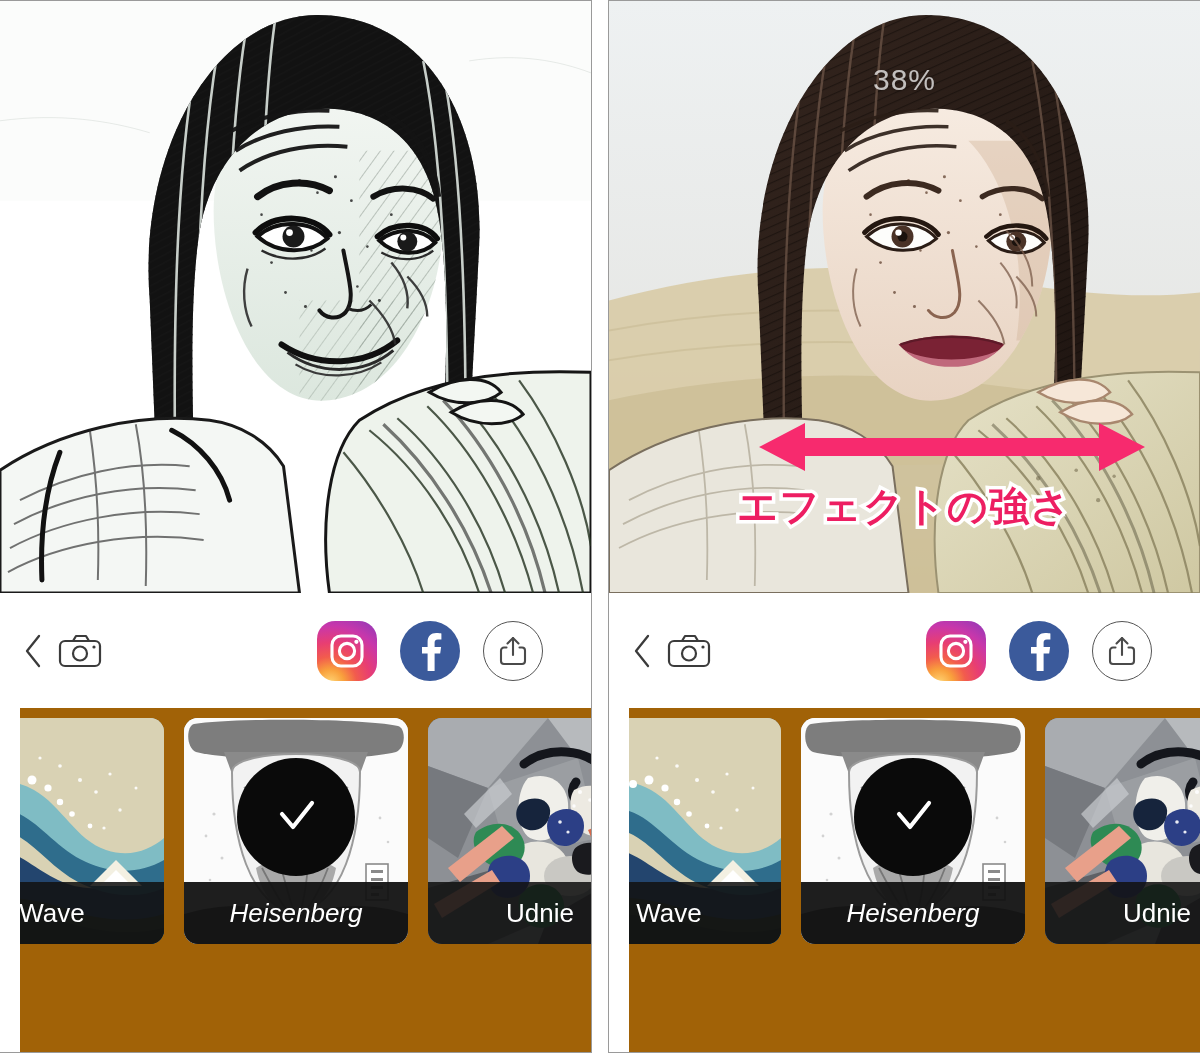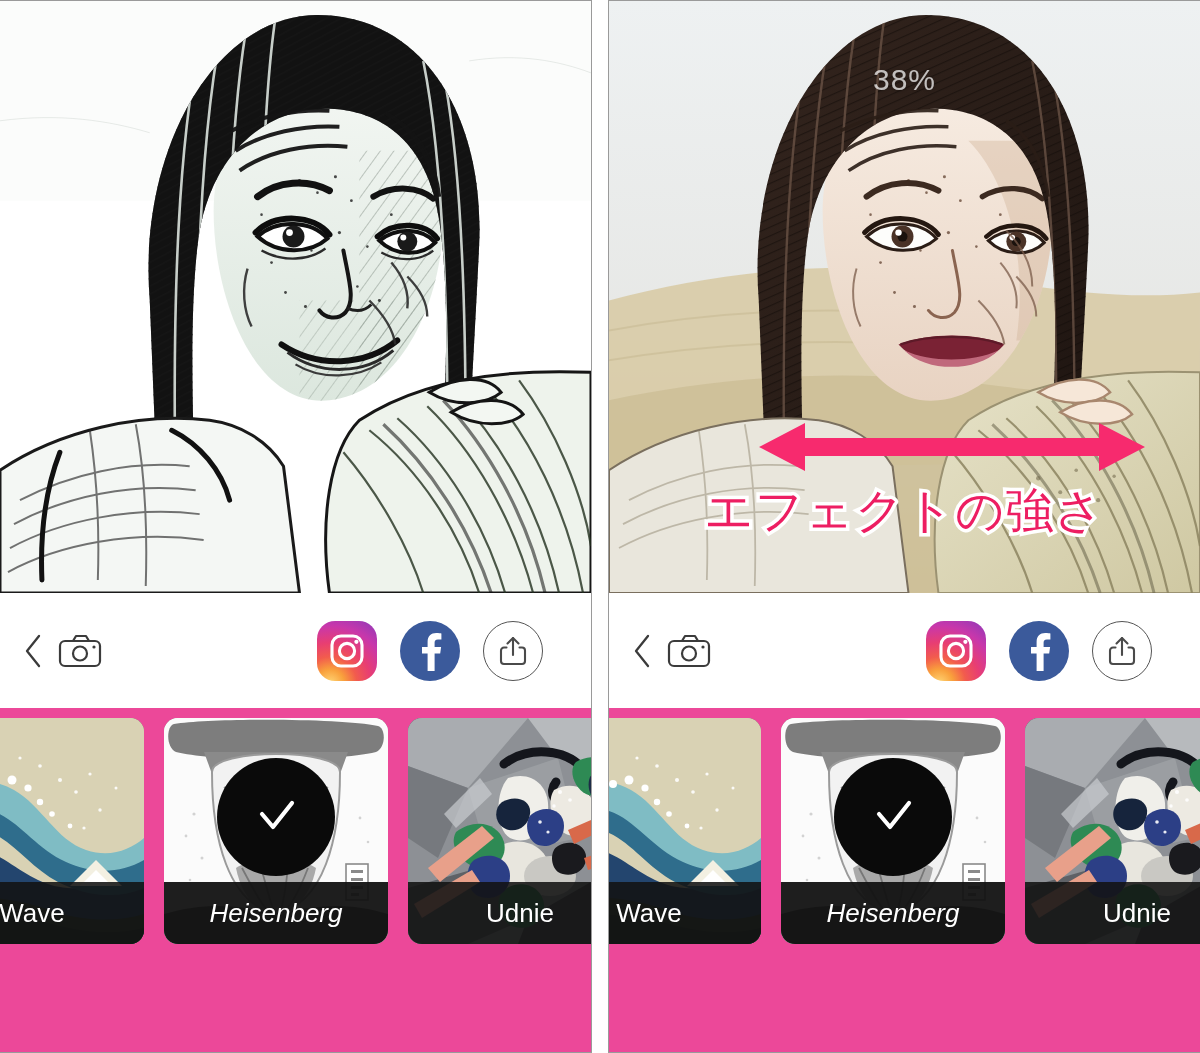--- a/index.html
+++ b/index.html
@@ -57,22 +57,22 @@
   .anno-arrow {
     position: absolute;
     left: 148px; top: 418px;
     width: 390px; height: 56px;
     z-index: 7;
   }
   .anno-label {
     position: absolute;
     left: 0; right: 0; top: 478px;
     text-align: center;
-    font-size: 48px;
-    font-weight: 400;
+    font-size: 40px;
+    font-weight: 700;
     color: #ED1E62;
     z-index: 7;
     letter-spacing: 1px;
     -webkit-text-stroke: 7px #ffffff;
     paint-order: stroke fill;
     font-family: "DejaVu Sans", "Liberation Sans", sans-serif;
   }
 
   
   .toolbar {
@@ -107,22 +107,23 @@
     background: #ffffff;
     border: 1.6px solid #555;
     display:flex; align-items:center; justify-content:center;
     padding: 0;
   }
 
   
   .strip {
     position: relative;
     height: 346px;
-    background: #ec4899;
+    background: #a16207;
     overflow: hidden;
+    margin-left: 20px;
   }
   .strip-inner {
     position: absolute;
     top: 10px;
     left: -80px;
     display: flex;
     gap: 20px;
     height: 226px;
   }
   .thumb {

